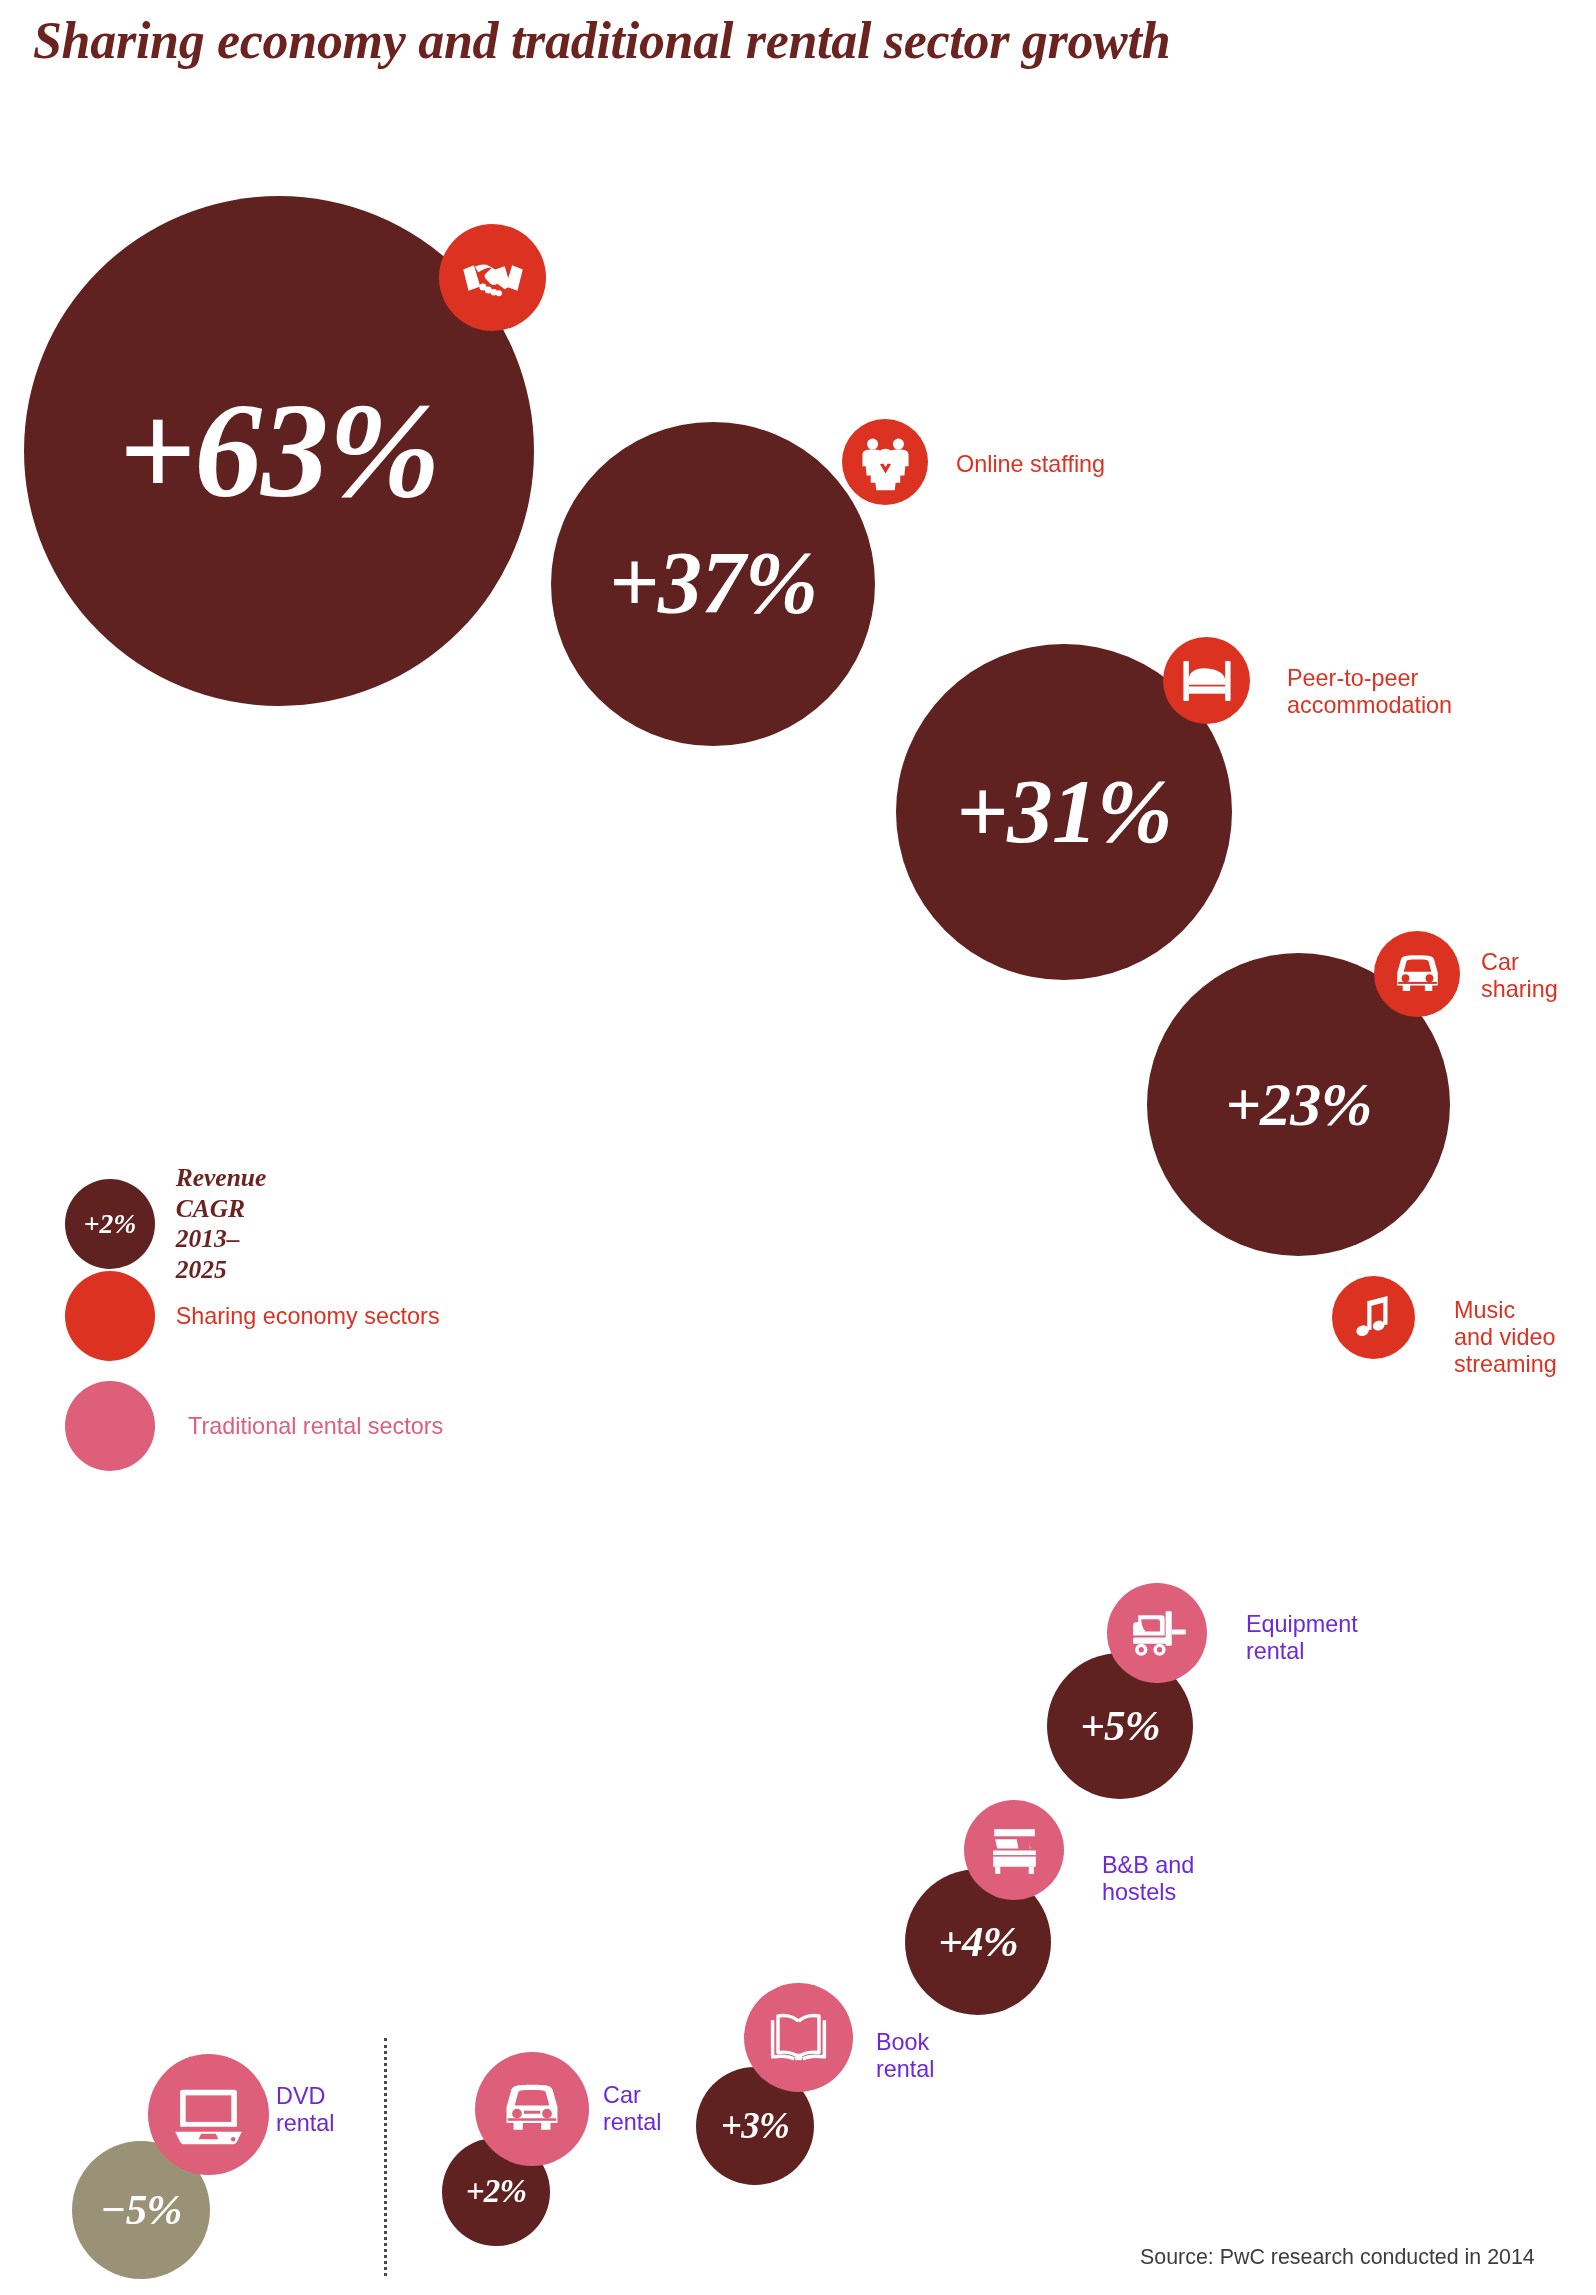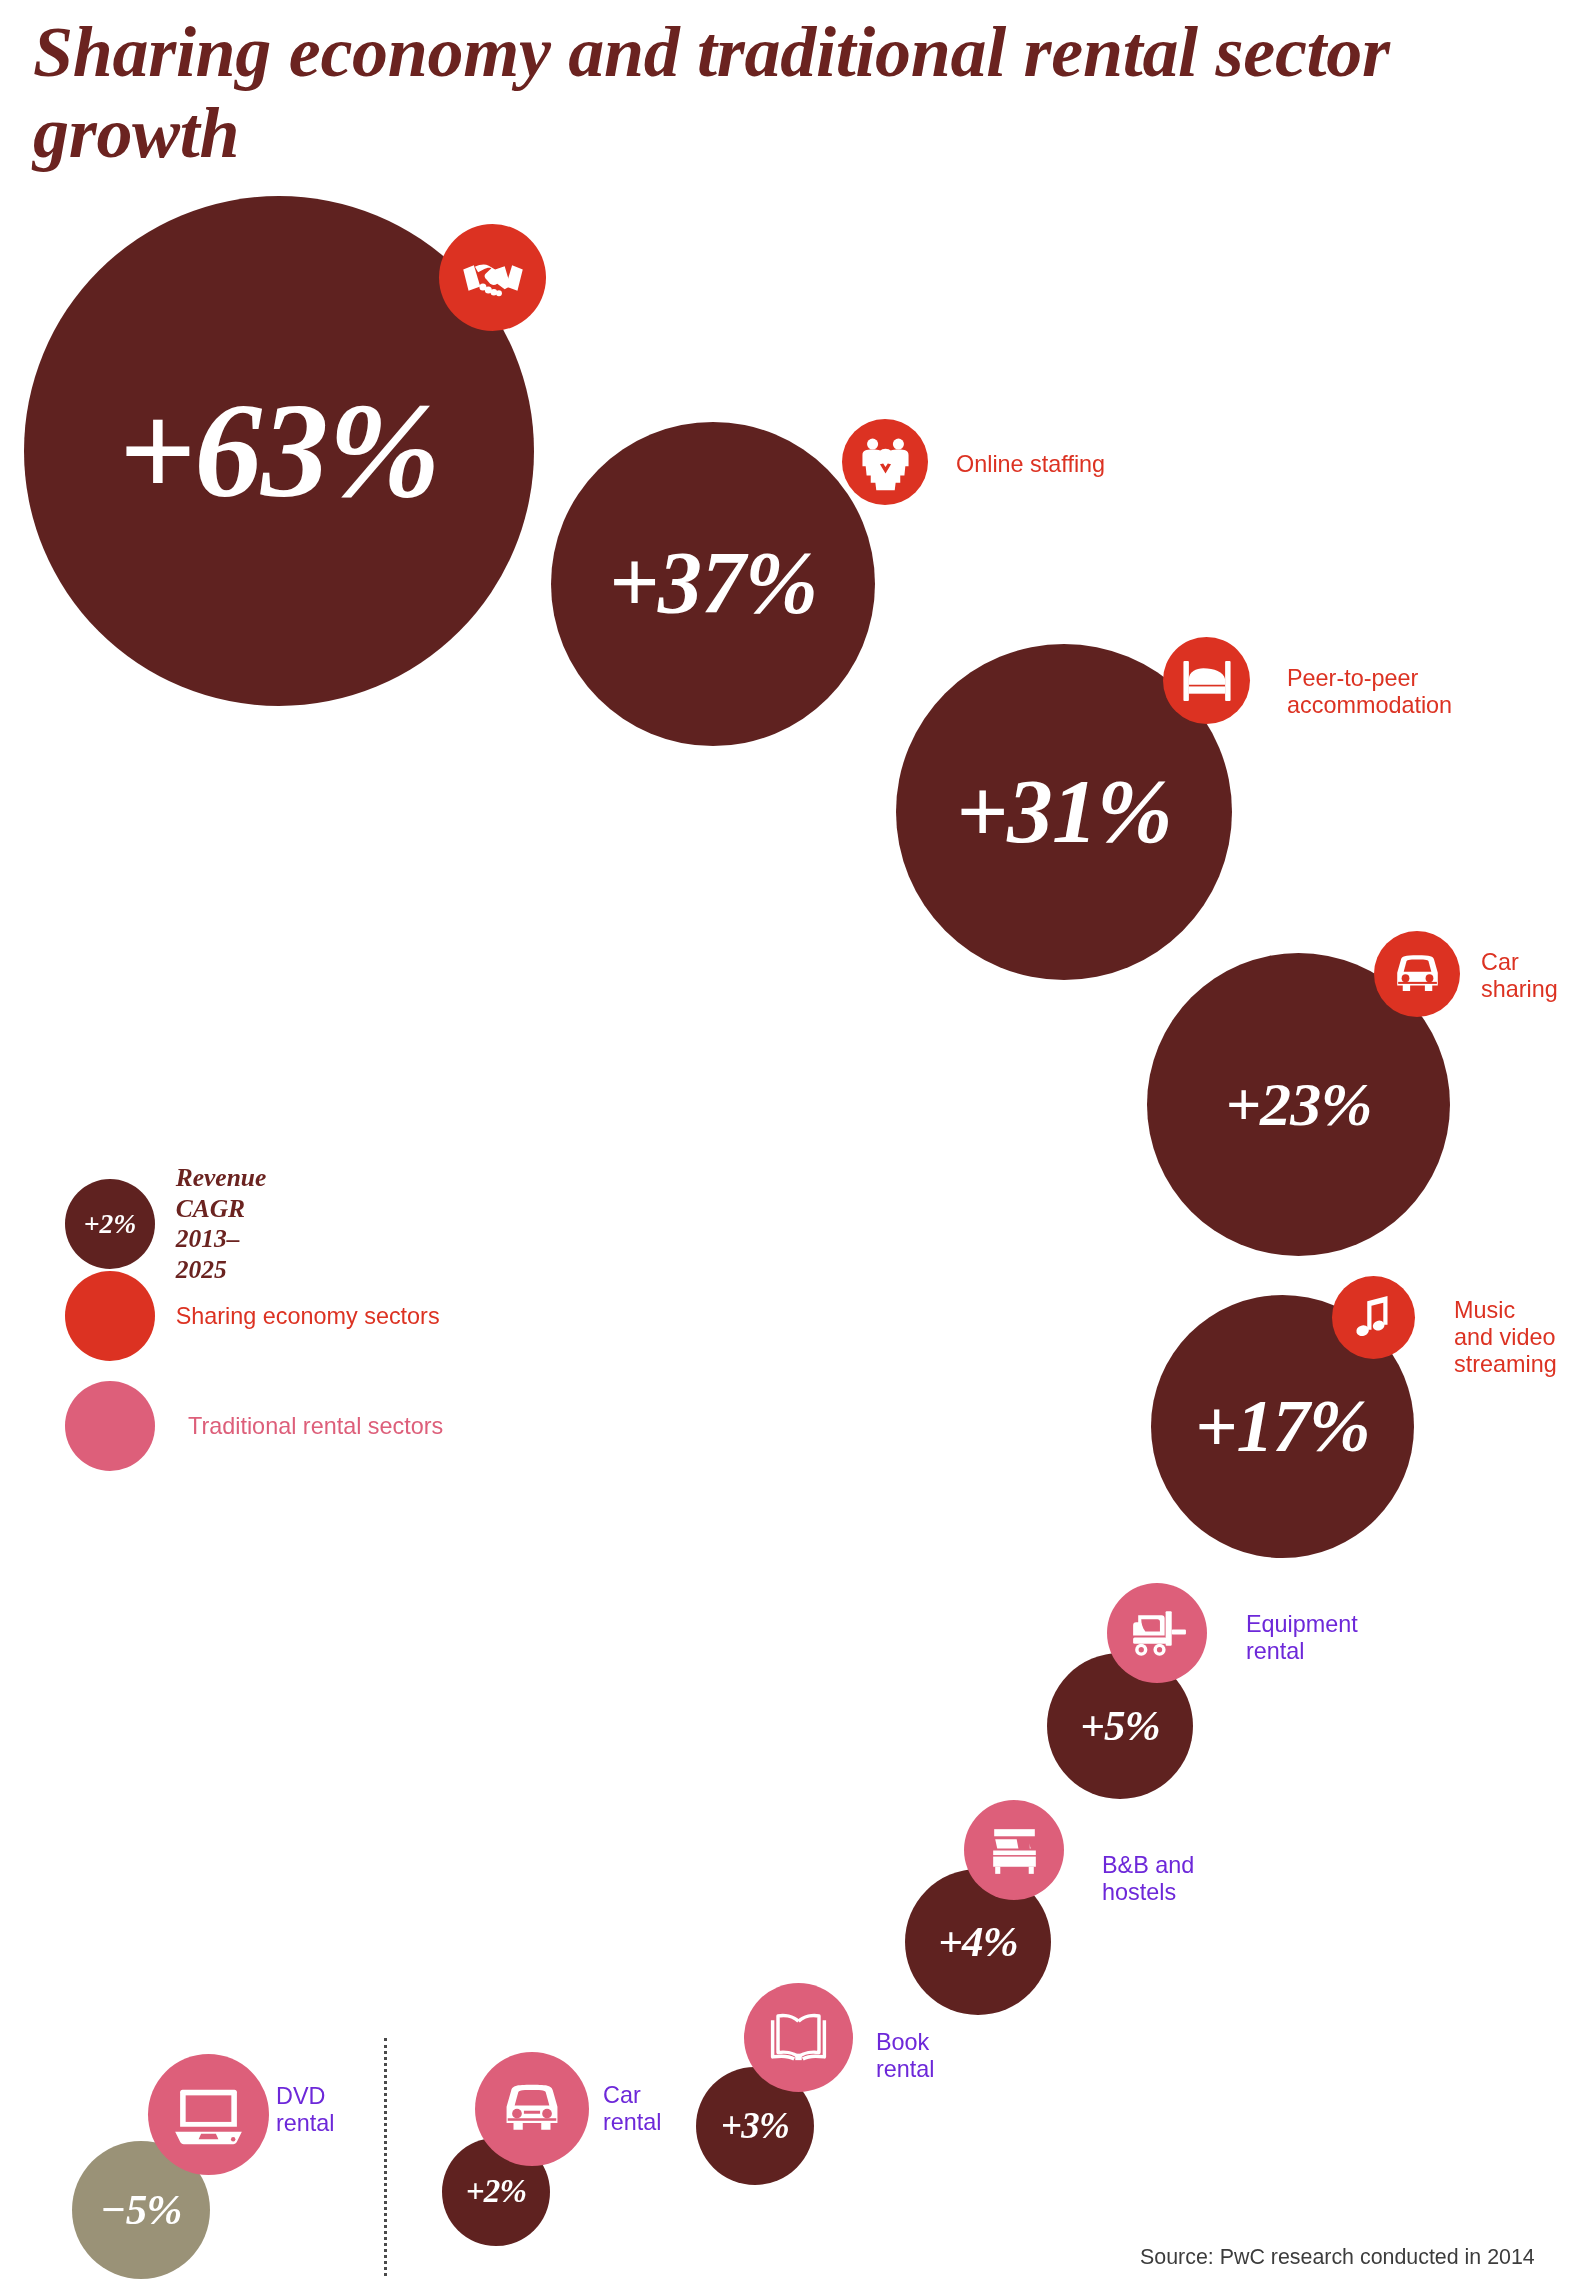--- a/index.html
+++ b/index.html
@@ -8,21 +8,21 @@
     font-family:"Liberation Sans", sans-serif;
     -webkit-font-smoothing:antialiased;
   }
   #stage{position:absolute;left:0;top:0;width:1596px;height:2295px;}
 
   
   .title{
     position:absolute;left:33px;top:12.4px;width:1447px;
     font-family:"Liberation Serif", serif;
     font-weight:bold;font-style:italic;
-    font-size:72px;line-height:1.12;
+    font-size:52px;line-height:1.12;
     color:#6B2320;letter-spacing:-0.3px;
   }
 
   
   .bubble{
     position:absolute;border-radius:50%;
     display:flex;align-items:center;justify-content:center;
   }
   .bubble .val{
     font-family:"Liberation Serif", serif;
@@ -155,23 +155,20 @@
         <path d="M17 29 L20 18 C20.6 16 22 15.6 32 15.6 C42 15.6 43.4 16 44 18 L47 29 Z" fill="#DC3222"></path>
         <circle cx="19" cy="36" r="4.2" fill="#DC3222"></circle>
         <circle cx="45" cy="36" r="4.2" fill="#DC3222"></circle>
         <rect x="11" y="40" width="42" height="2.2" fill="#DC3222"></rect>
       </g>
     </svg>
   </div>
   <div class="lab lab-red" style="left:1481px;top:949px;width:117px;">Car
 sharing</div>
 
-  <div class="bubble b-maroon" style="left:1151px;top:1295px;width:263px;height:263px;">
-    <span class="val" style="font-size:74px;">+17%</span>
-  </div>
   <div class="icon-badge ic-red" style="left:1332px;top:1276px;width:83px;height:83px;">
     <svg width="54" height="54" viewBox="0 0 64 64" aria-hidden="true">
       <g fill="#ffffff">
         <path d="M24 46 L24 12 L48 6 L48 40 L43 40 L43 14 L29 17.6 L29 46 Z"></path>
         <ellipse cx="18.5" cy="47" rx="7.5" ry="6.2" transform="rotate(-16 18.5 47)"></ellipse>
         <ellipse cx="37.5" cy="41" rx="7" ry="5.8" transform="rotate(-16 37.5 41)"></ellipse>
       </g>
     </svg>
   </div>
   <div class="lab lab-red" style="left:1454px;top:1297px;width:138px;">Music

